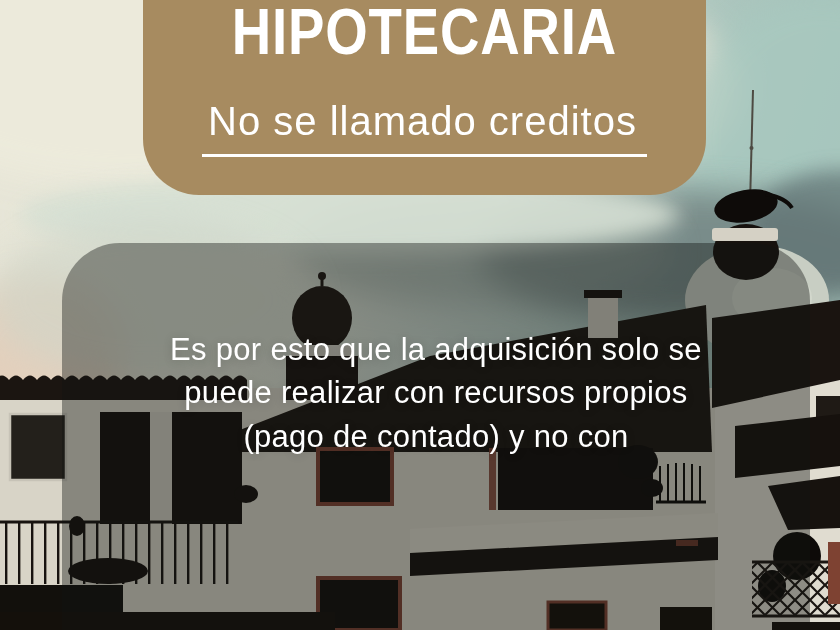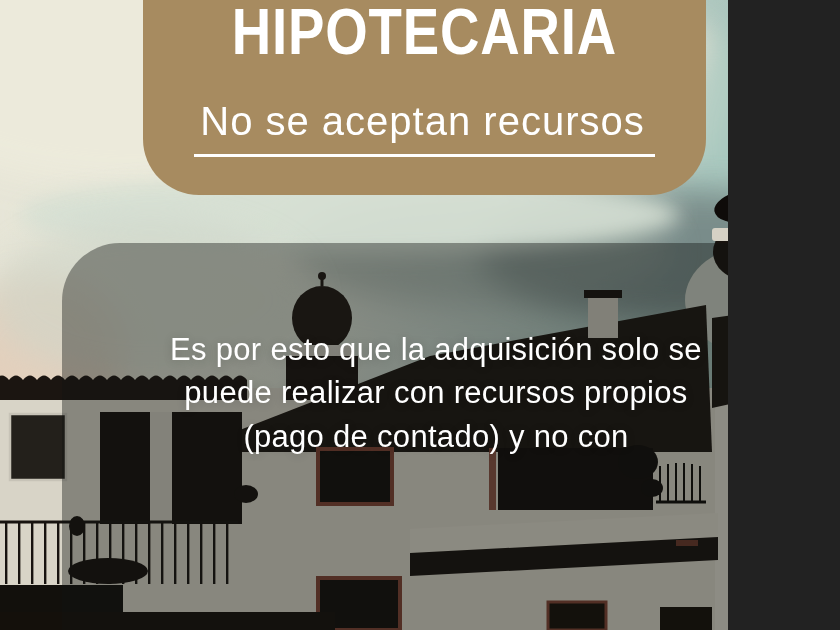--- a/index.html
+++ b/index.html
@@ -2,21 +2,21 @@
 <html style="--tan: #a78b60; --overlay: rgba(18,20,18,0.40); --text: #ffffff;"><head>
 <meta charset="utf-8">
 <style>
   :root{
     --tan:#a78b60;
     --overlay:rgba(18,20,18,0.40);
     --text:#ffffff;
   }
   html,body{margin:0;padding:0;background:#222;}
   .stage{
-    position:relative;width:728px;height:630px;overflow:hidden;
+    position:relative;width:840px;height:630px;overflow:hidden;
     font-family:"Liberation Sans",sans-serif;
     background:#7f1d1d;
   }
   .photo{position:absolute;left:0;top:0;width:840px;height:630px;}
   
   .body-card{
     position:absolute;left:62px;top:243px;width:748px;height:387px;
     background:var(--overlay);
     border-radius:58px 58px 0 0;
   }
@@ -178,21 +178,21 @@
     </g>
   </svg>
 
   <div class="body-card"></div>
 
   <div class="header-card">
     <div class="poster-title">
       <span class="squeeze">HIPOTECARIA</span>
     </div>
     <div class="poster-subtitle">
-      <span class="u">No se aceptan recursos</span>
+      <span class="u">No se llamado creditos</span>
     </div>
   </div>
 
   <div class="body-text">
     <div class="para">Es por esto que la adquisición solo se
 puede realizar con recursos propios
 (pago de contado) y no con</div>
   </div>
 
 </div>

